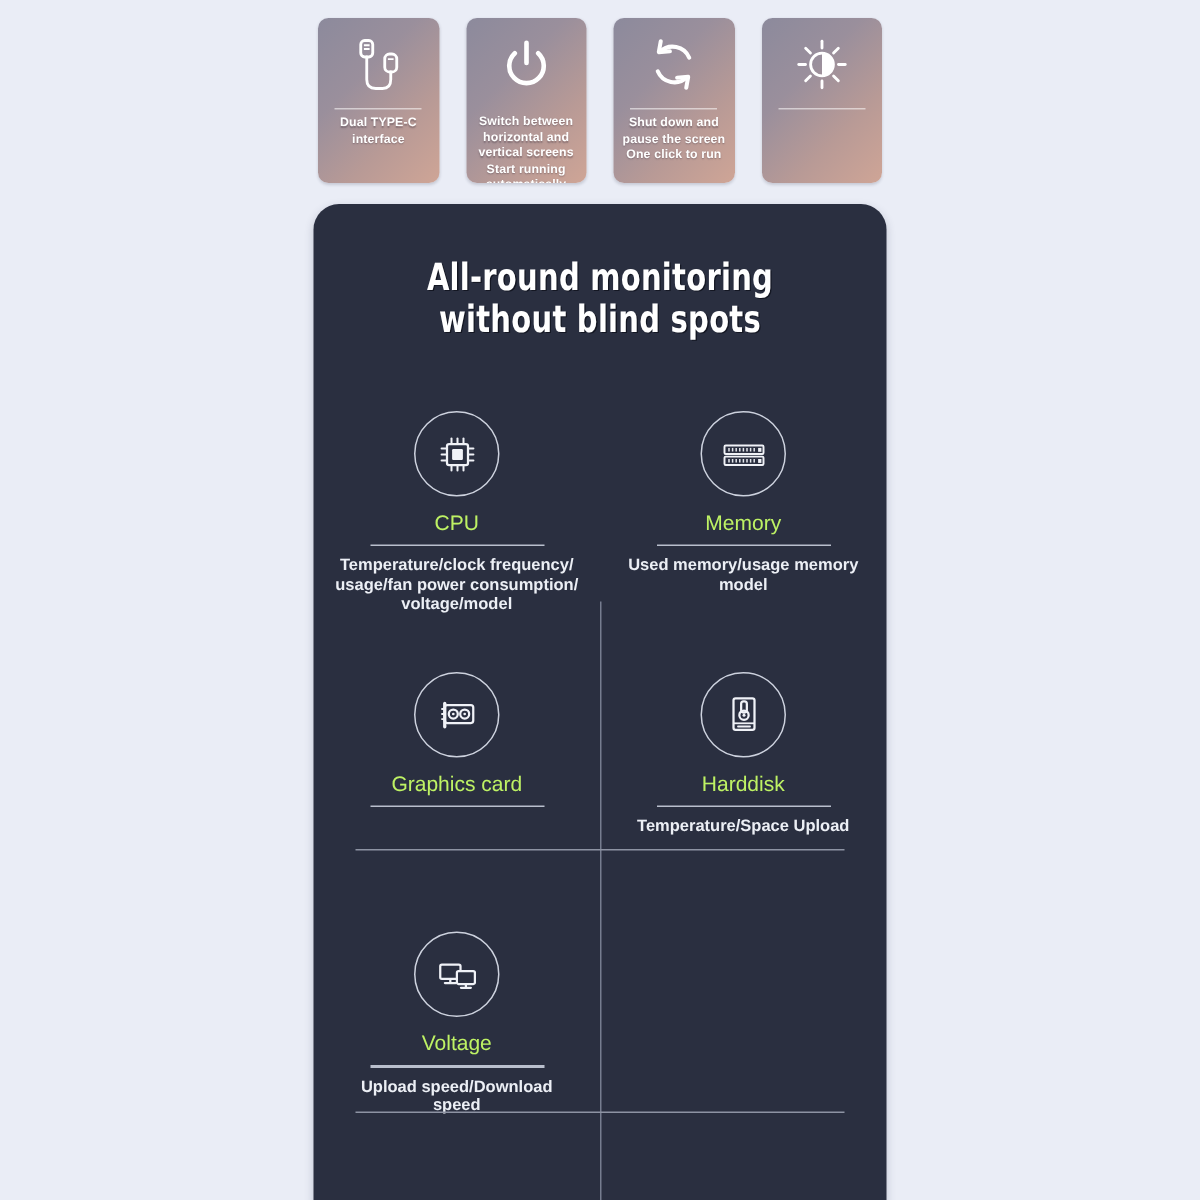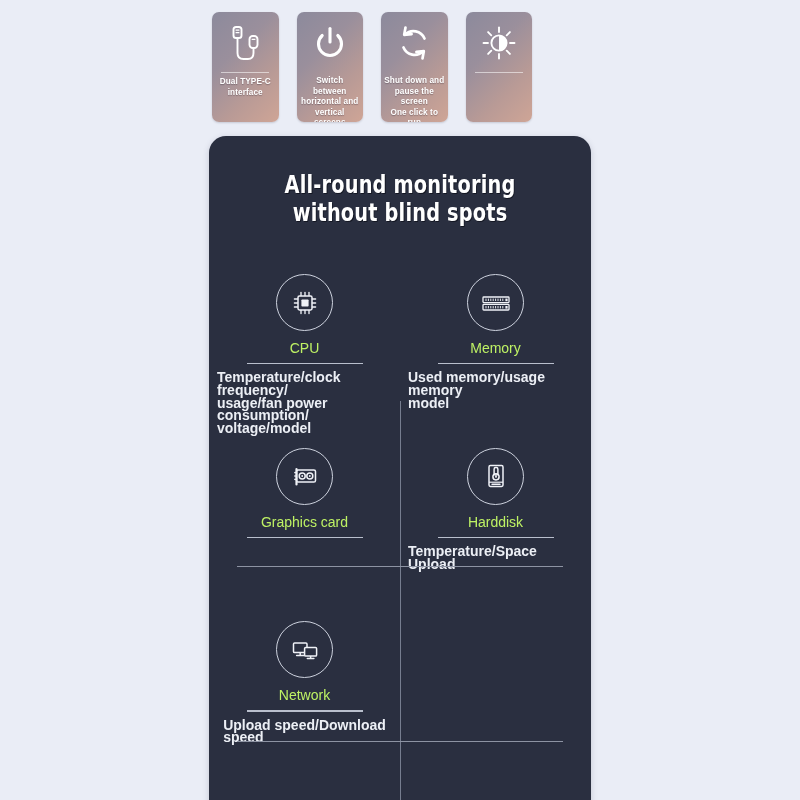--- a/index.html
+++ b/index.html
@@ -13,21 +13,21 @@
     font-family: "Liberation Sans", sans-serif;
     overflow: hidden;
     position: relative;
   }
 
   
   #feature-row {
     position: absolute;
     left: 212px;
     top: 12px;
-    width: 320px;
+    width: 376px;
     height: 110px;
     display: flex;
     gap: 18px;
   }
   .feature-card {
     position: relative;
     flex: 1 1 0;
     border-radius: 7px;
     background: linear-gradient(135deg, #8c8a9c 0%, #9a8f9c 35%, #b89a96 68%, #cfa596 100%);
     display: flex;
@@ -127,24 +127,24 @@
     text-align: center;
   }
   .cell-rule {
     width: 116px;
     height: 1.4px;
     background: #b9bfcd;
     margin: 6px 0 7px 0;
   }
   .cell-desc {
     color: #eceff5;
-    font-size: 14px;
+    font-size: 11px;
     line-height: 12.6px;
     font-weight: bold;
-    text-align: left;
+    text-align: center;
     padding: 0 8px;
     white-space: pre-line;
   }
 
   
   .div-v {
     position: absolute;
     left: 190.5px;
     top: 136px;
     width: 1.4px;
@@ -338,21 +338,21 @@
       <div class="cell-icon">
         <svg width="34" height="34" viewBox="0 0 34 34" fill="none" stroke="#f0f2f7" stroke-width="1.5">
           <rect x="5.5" y="10" width="13.5" height="9.6" rx="1.1"></rect>
           <line x1="12.2" y1="19.6" x2="12.2" y2="22.2"></line>
           <line x1="8.6" y1="22.4" x2="15.8" y2="22.4" stroke-linecap="round"></line>
           <rect x="16.6" y="14.4" width="12" height="8.6" rx="1.1" fill="#2a2f40"></rect>
           <line x1="22.6" y1="23" x2="22.6" y2="25.3"></line>
           <line x1="19.3" y1="25.5" x2="25.9" y2="25.5" stroke-linecap="round"></line>
         </svg>
       </div>
-      <div class="cell-title">Network</div>
+      <div class="cell-title">Voltage</div>
       <div class="cell-rule"></div>
       <div class="cell-desc">Upload speed/Download
 speed</div>
     </div>
 
 
     <div class="div-v" id="divider-vertical"></div>
     <div class="div-h" id="divider-horizontal-1"></div>
     <div class="div-h" id="divider-horizontal-2"></div>
 

